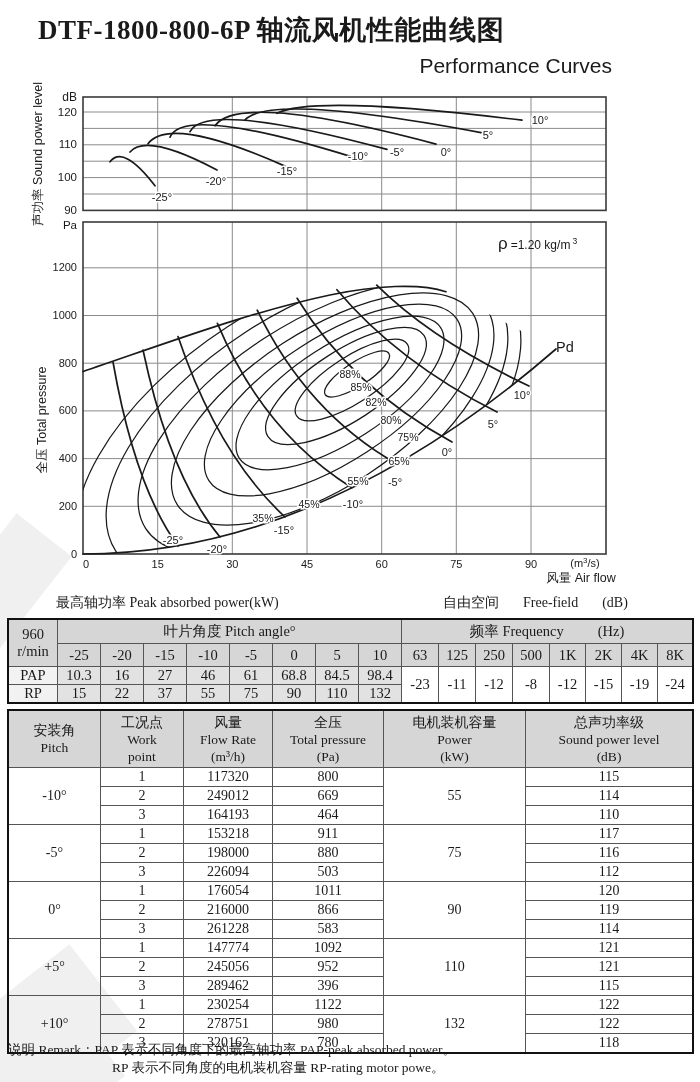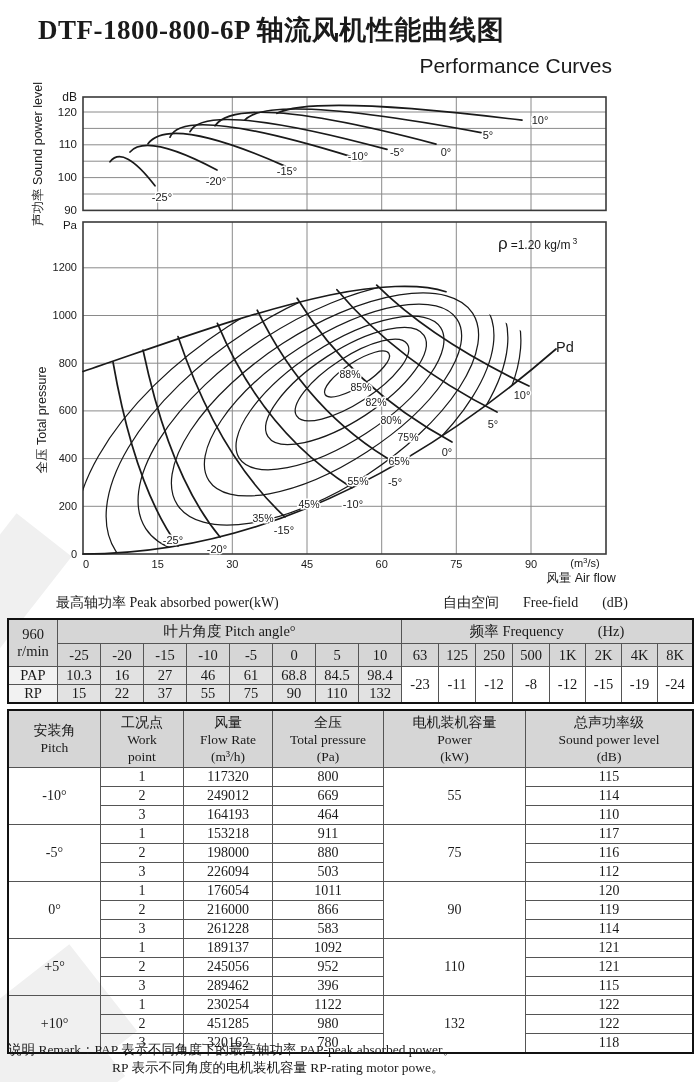--- a/index.html
+++ b/index.html
@@ -351,21 +351,21 @@
       </tr>
       <tr>
         <td>3</td>
         <td>261228</td>
         <td>583</td>
         <td>114</td>
       </tr>
       <tr>
         <td rowspan="3">+5°</td>
         <td>1</td>
-        <td>189137</td>
+        <td>147774</td>
         <td>1092</td>
         <td rowspan="3">110</td>
         <td>121</td>
       </tr>
       <tr>
         <td>2</td>
         <td>245056</td>
         <td>952</td>
         <td>121</td>
       </tr>
@@ -378,21 +378,21 @@
       <tr>
         <td rowspan="3">+10°</td>
         <td>1</td>
         <td>230254</td>
         <td>1122</td>
         <td rowspan="3">132</td>
         <td>122</td>
       </tr>
       <tr>
         <td>2</td>
-        <td>451285</td>
+        <td>278751</td>
         <td>980</td>
         <td>122</td>
       </tr>
       <tr>
         <td>3</td>
         <td>320162</td>
         <td>780</td>
         <td>118</td>
       </tr>
     </tbody>

